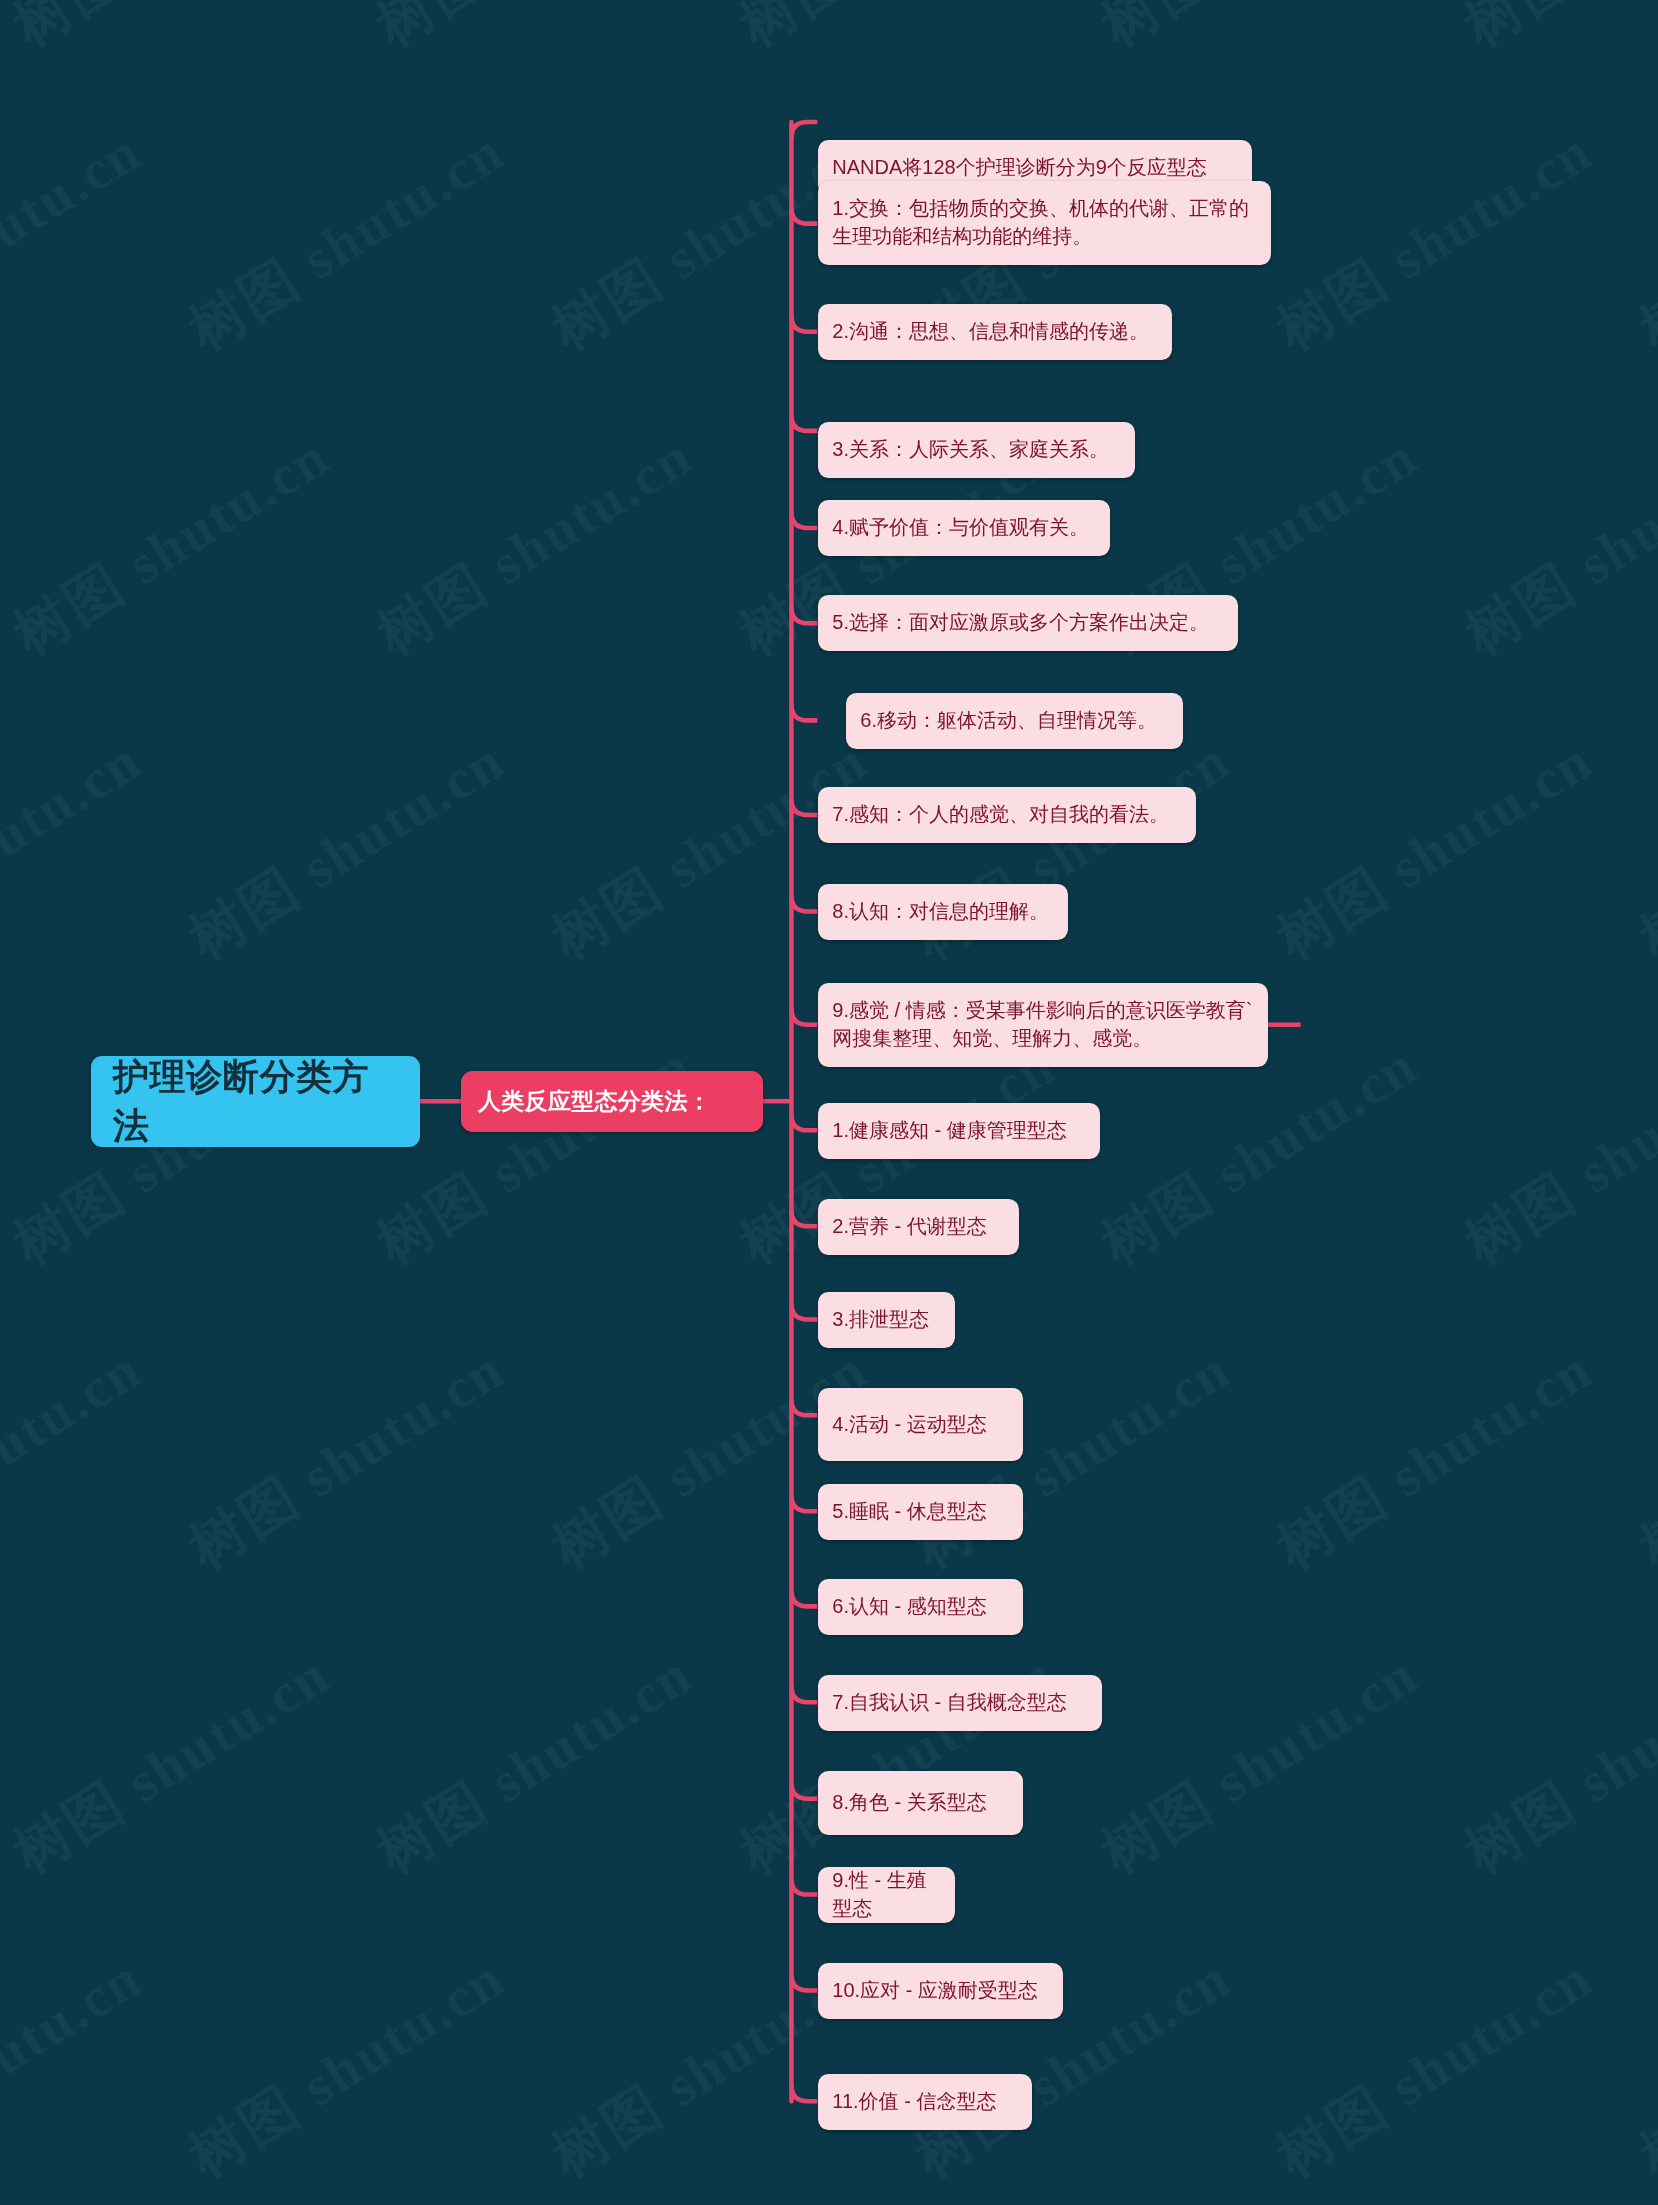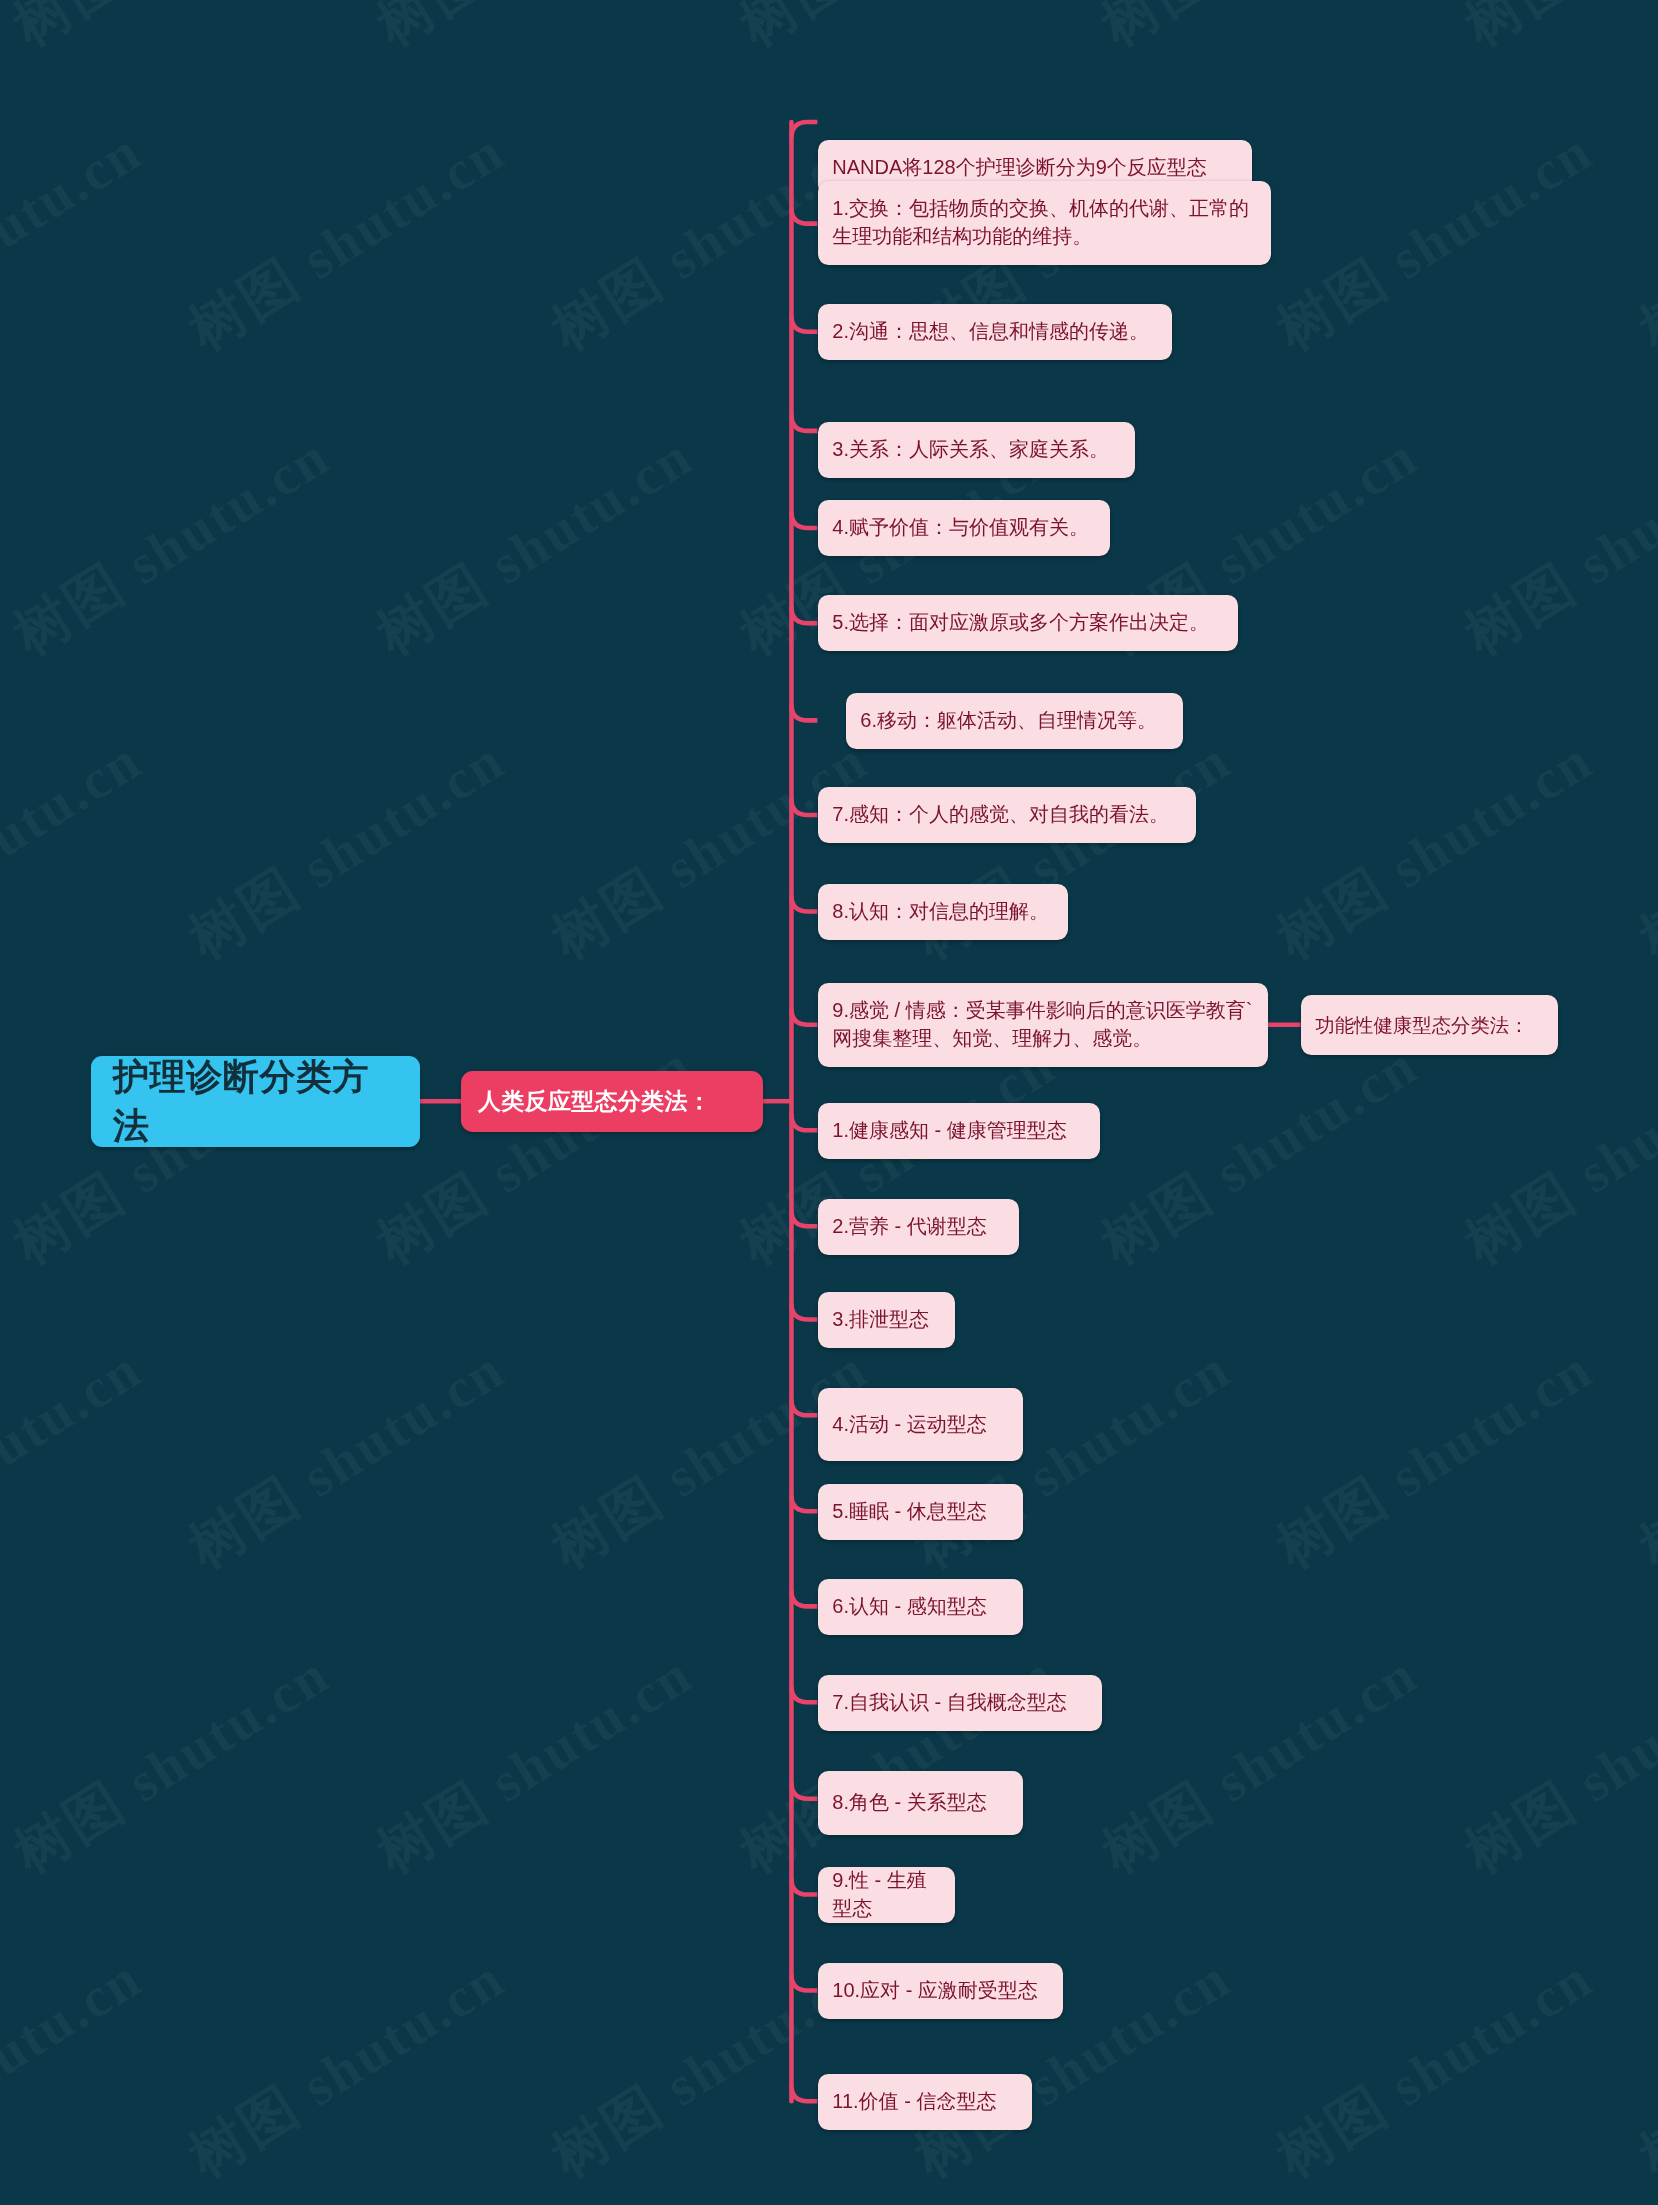--- a/index.html
+++ b/index.html
@@ -180,23 +180,20 @@
   </svg>
 
   <div class="node root" style="left:91px; top:1056px; width:329px; height:91px;border-radius:11px;">
     <span class="txt">护理诊断分类方法</span>
   </div>
 
   <div class="node branch" style="left:461px; top:1071px; width:302px; height:61px;align-items:center;">
     <span class="txt">人类反应型态分类法：</span>
   </div>
 
-  <div class="node leaf" style="left:1301px; top:995px; width:257px; height:60px; font-size:19.4px;">
-    <span class="txt">功能性健康型态分类法：</span>
-  </div>
 
   <div class="node leaf" style="left:818px; top:94px; width:434px; height:56px;margin-top:46px;">
     <span class="txt">NANDA将128个护理诊断分为9个反应型态</span>
   </div>
 
   <div class="node leaf two-line" style="left:818px; top:181px; width:453px; height:84px;">
     <span class="txt">1.交换：包括物质的交换、机体的代谢、正常的生理功能和结构功能的维持。</span>
   </div>
 
   <div class="node leaf" style="left:818px; top:304px; width:354px; height:56px;">

